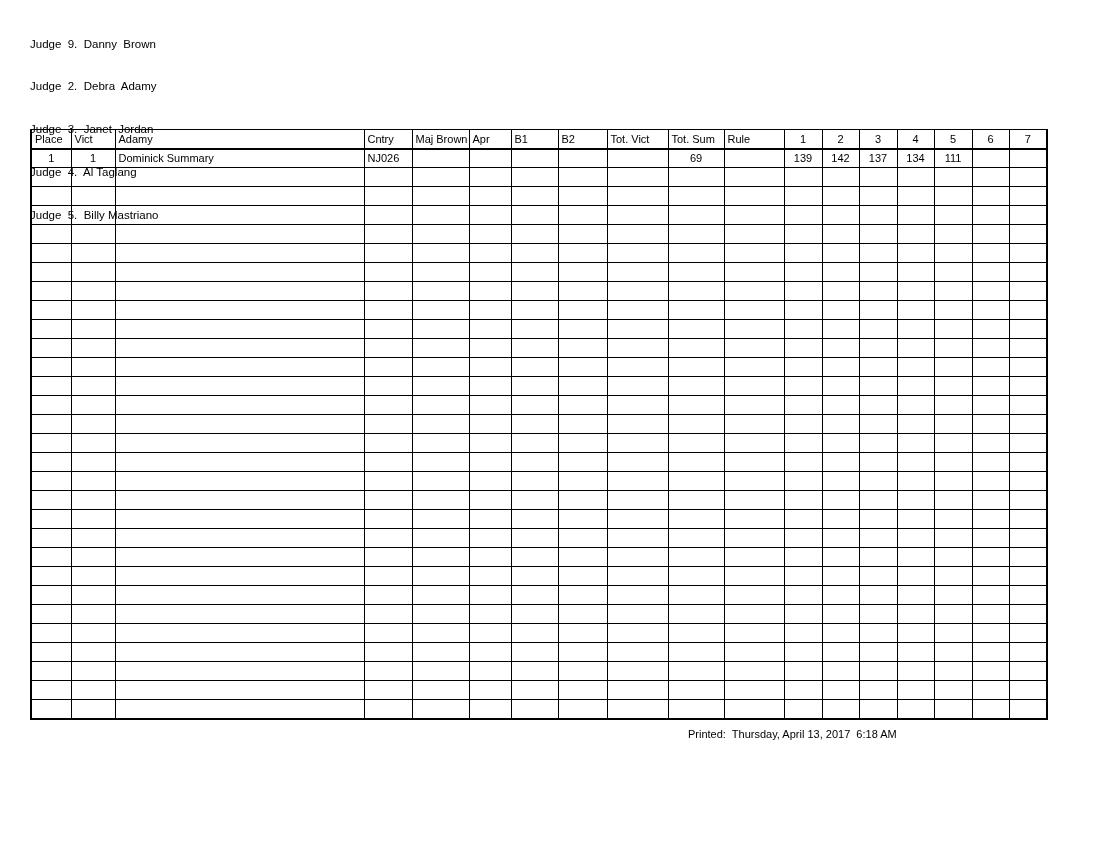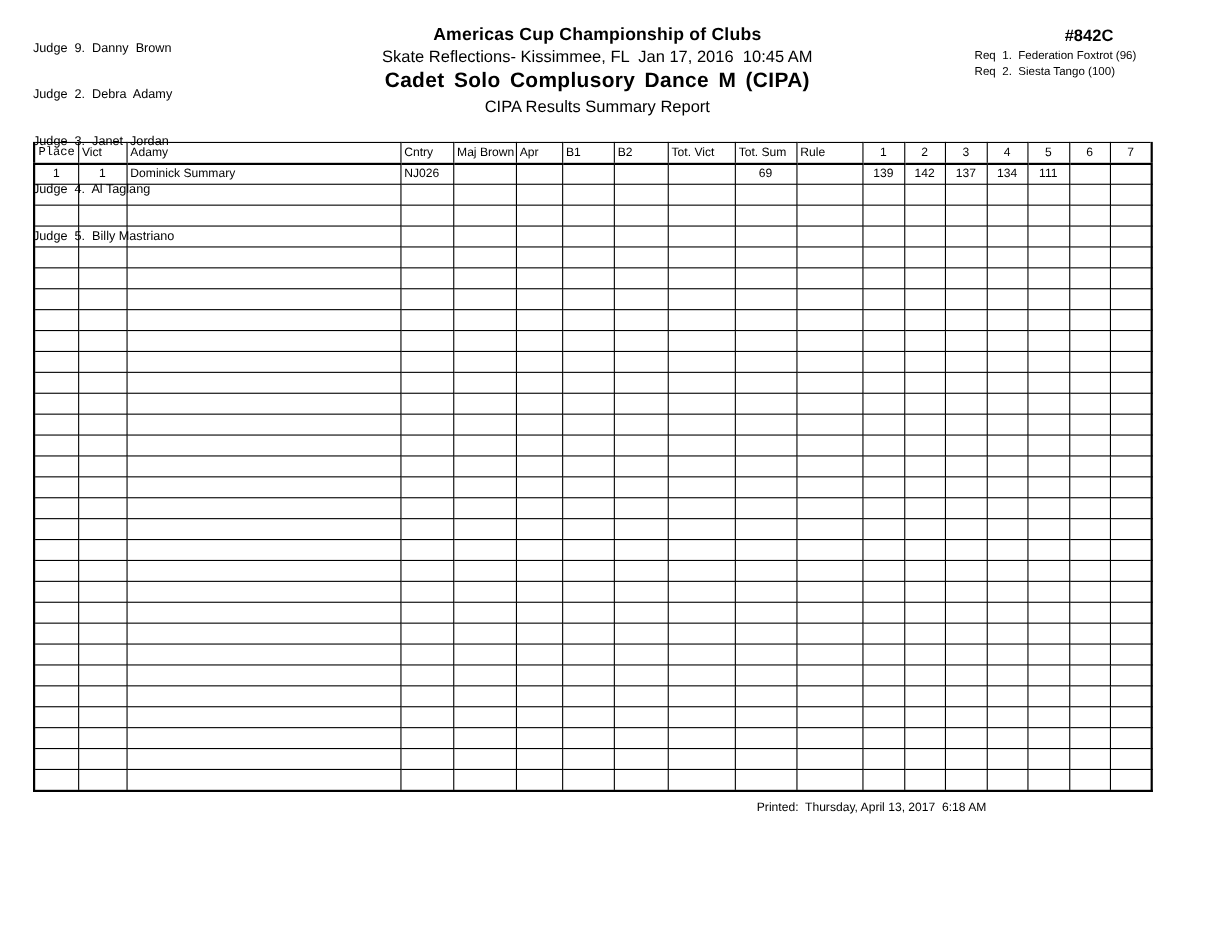--- a/index.html
+++ b/index.html
@@ -64,34 +64,21 @@
 <div class="page">
 
   <div class="judges">
     <div>Judge  9.  Danny  Brown</div>
     <div>Judge  2.  Debra  Adamy</div>
     <div>Judge  3.  Janet  Jordan</div>
     <div>Judge  4.  Al Taglang</div>
     <div>Judge  5.  Billy Mastriano</div>
   </div>
 
-  <div class="title-block">
-    <div class="t-competition">Americas Cup Championship of Clubs</div>
-    <div class="t-venue">Skate Reflections- Kissimmee, FL  Jan 17, 2016  10:45 AM</div>
-    <div class="t-event">Cadet Solo Complusory Dance M (CIPA)</div>
-    <div class="t-report">CIPA Results Summary Report</div>
-  </div>
-
-  <div class="ref-block">
-    <div class="ref-num">#842C</div>
-    <div class="ref-reqs">
-      <div class="req-line">Req  1.  Federation Foxtrot (96)</div>
-      <div class="req-line">Req  2.  Siesta Tango (100)</div>
-    </div>
-  </div>
+
 
   <table class="results">
     <colgroup id="cols">
         <col style="width: 40px;">
         <col style="width: 44px;">
         <col style="width: 249px;">
         <col style="width: 48px;">
         <col style="width: 57px;">
         <col style="width: 42px;">
         <col style="width: 47px;">
@@ -102,21 +89,21 @@
         <col style="width: 38px;">
         <col style="width: 37px;">
         <col style="width: 38px;">
         <col style="width: 37px;">
         <col style="width: 38px;">
         <col style="width: 37px;">
         <col style="width: 38px;">
       </colgroup>
     <thead>
       <tr id="header-row">
-          <th style="text-align: left; font-family: Liberation Mono, monospace;">Place</th>
+          <th style="text-align: left;">Place</th>
           <th style="text-align: left;">Vict</th>
           <th style="text-align: left;">Adamy</th>
           <th style="text-align: left;">Cntry</th>
           <th style="text-align: left;">Maj Brown</th>
           <th style="text-align: left;">Apr</th>
           <th style="text-align: left;">B1</th>
           <th style="text-align: left;">B2</th>
           <th style="text-align: left; margin-top: 28px;">Tot. Vict</th>
           <th style="text-align: left;">Tot. Sum</th>
           <th style="text-align: left;">Rule</th>

